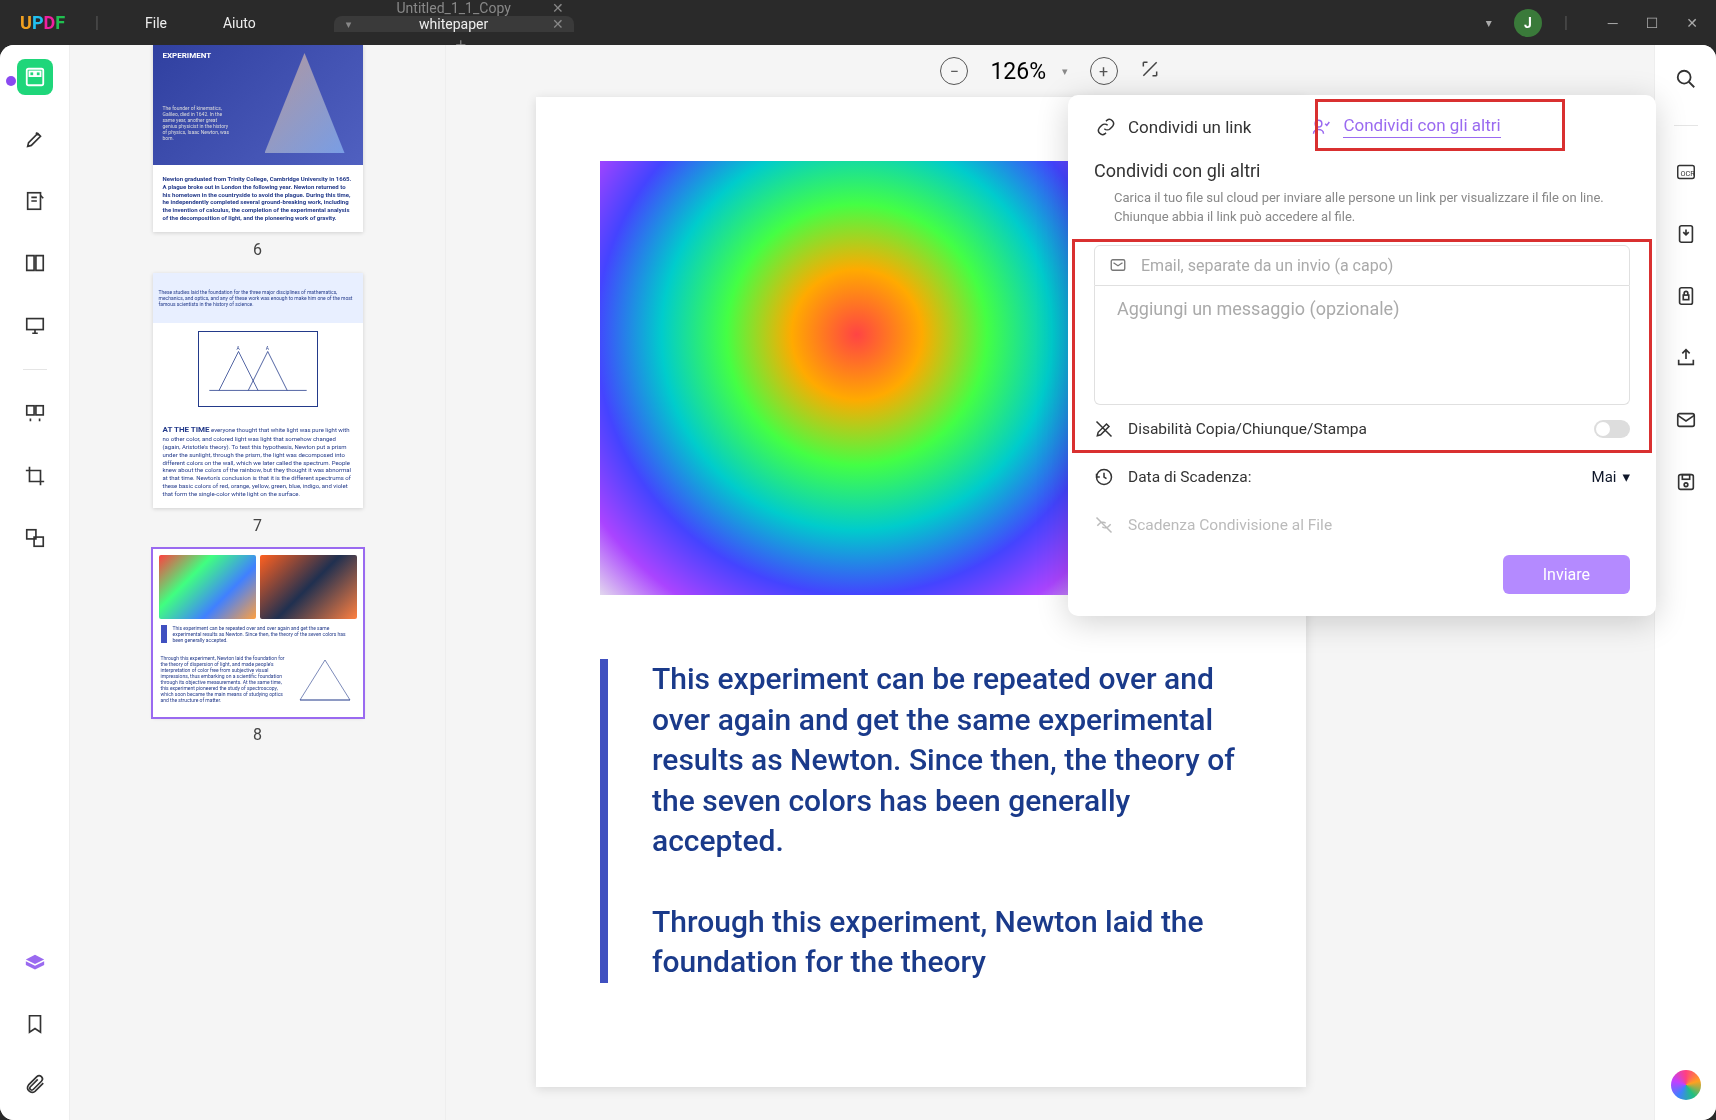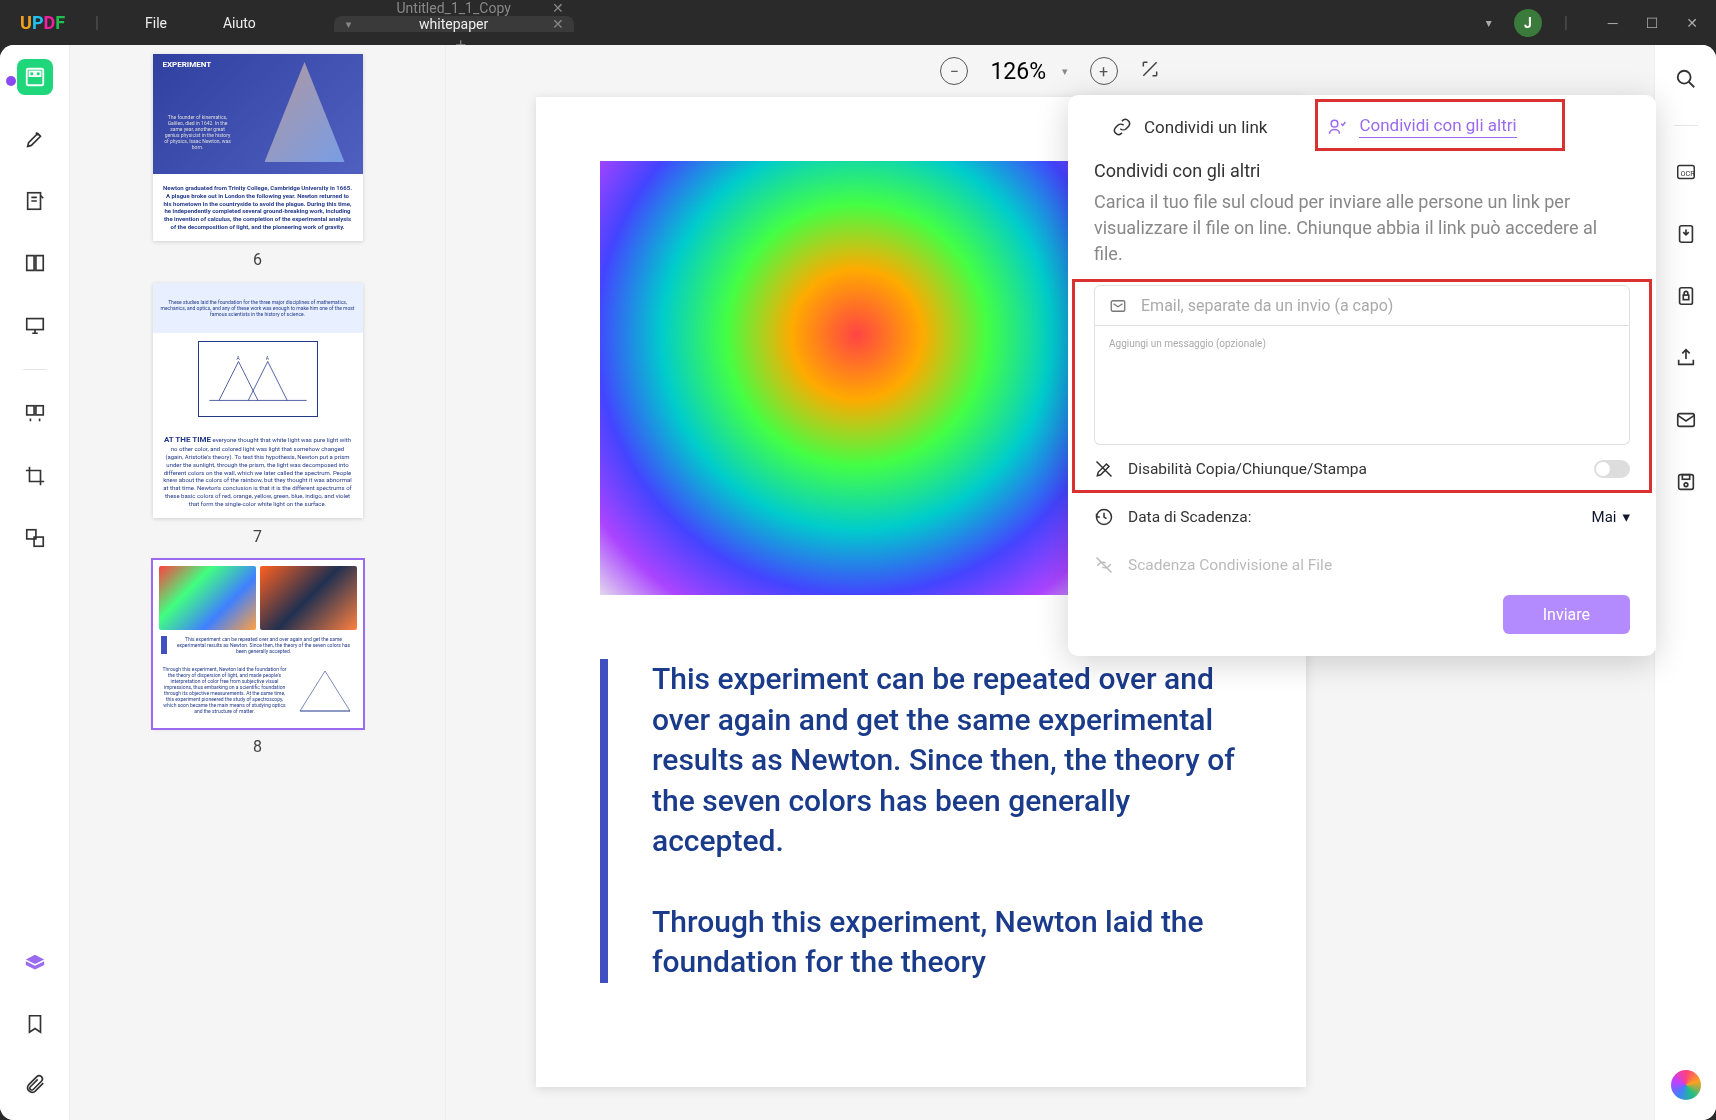--- a/index.html
+++ b/index.html
@@ -31,21 +31,21 @@
 .left-bar { width:70px; background:#fff; border-right:1px solid #eee; display:flex; flex-direction:column; align-items:center; padding-top:14px; gap:26px; position:relative; }
 .lbtn { width:36px; height:36px; border-radius:8px; display:flex; align-items:center; justify-content:center; color:#333; cursor:pointer; }
 .lbtn.active { background:#1fd67a; color:#fff; }
 .lbtn svg { width:22px; height:22px; }
 .lsep { width:24px; height:1px; background:#e5e5e5; }
 .left-bar-bottom { position:absolute; bottom:18px; display:flex; flex-direction:column; align-items:center; gap:24px; }
 
 
 .thumbs { width:376px; background:#f5f5f5; overflow-y:auto; padding:0 50px 20px; border-right:1px solid #eee; }
 .thumb-wrap { margin-bottom:14px; }
-.thumb { width:210px; margin:9px auto; background:#fff; box-shadow:0 1px 4px rgba(0,0,0,0.15); position:relative;text-align:center; }
+.thumb { width:210px; margin:0 auto; background:#fff; box-shadow:0 1px 4px rgba(0,0,0,0.15); position:relative; }
 .thumb.sel { outline:2px solid #9a6af0; }
 .thumb-num { text-align:center; color:#444; font-size:16px; margin-top:8px; }
 .thumb-content { padding:10px; font-size:6px; color:#233a8a; line-height:1.3; }
 .thumb6-hero { height:120px; background:linear-gradient(135deg,#3040a0,#5060c0); position:relative; overflow:hidden; }
 .thumb6-prism { position:absolute; right:18px; top:8px; width:80px; height:100px; background:linear-gradient(135deg,rgba(255,200,150,0.6),rgba(150,200,255,0.6)); clip-path:polygon(50% 0,100% 100%,0 100%); }
 .thumb6-title { position:absolute; left:10px; top:6px; color:#fff; font-size:8px; font-weight:bold; }
 .thumb6-txt { position:absolute; left:10px; top:60px; color:#ddd; font-size:5px; width:70px; }
 .thumb7-band { height:50px; background:#e8efff; display:flex; align-items:center; justify-content:center; }
 .thumb7-diagram { width:120px; height:76px; border:1px solid #233a8a; margin:8px auto; position:relative; }
 .thumb8-imgs { display:flex; gap:4px; padding:6px; }
@@ -71,35 +71,35 @@
 
 .right-bar { width:62px; background:#fff; border-left:1px solid #eee; display:flex; flex-direction:column; align-items:center; padding-top:18px; gap:30px; }
 .rbtn { width:32px; height:32px; display:flex; align-items:center; justify-content:center; color:#333; cursor:pointer; }
 .rbtn svg { width:22px; height:22px; }
 .rsep { width:24px; height:1px; background:#e5e5e5; }
 .right-bar-bottom { margin-top:auto; margin-bottom:20px; }
 .ai-badge { width:30px; height:30px; border-radius:50%; background:conic-gradient(#ff4080,#ffa020,#20c080,#4080ff,#c040ff,#ff4080); }
 
 
 .share-panel { position:absolute; right:60px; top:50px; width:588px; background:#fff; border-radius:10px; box-shadow:0 6px 32px rgba(0,0,0,0.18); z-index:10; padding:0; }
-.share-tabs { display:flex; padding:14px 34px 8px; gap:40px; align-items:center; }
+.share-tabs { display:flex; padding:14px 18px 8px; gap:40px; align-items:center; }
 .share-tab { display:flex; align-items:center; gap:12px; font-size:17px; color:#333; cursor:pointer; padding:6px 10px; }
 .share-tab.active { color:#9a6af0; }
 .share-tab.active .st-label { border-bottom:1.5px solid #9a6af0; padding-bottom:2px; }
 .share-tab svg { width:20px; height:20px; }
 .hl-box1 { position:absolute; border:3px solid #d93030; pointer-events:none; }
 .share-body { padding:8px 26px 22px; }
 .share-h { font-size:18px; color:#333; margin-bottom:8px; }
-.share-desc { font-size:18px; color:#888; line-height:1.45; margin-bottom:18px; }
+.share-desc { font-size:13px; color:#888; line-height:1.45; margin-bottom:18px;margin-left:20px; }
 .inputs-wrap { position:relative; }
 .email-row { border:1px solid #e0e0e0; border-radius:6px 6px 0 0; padding:10px 14px; display:flex; align-items:center; gap:14px; }
 .email-row input { border:none; outline:none; flex:1; font-size:16px; color:#333; }
 .email-row input::placeholder { color:#aaa; }
 .msg-box { border:1px solid #e0e0e0; border-top:none; border-radius:0 0 6px 6px; padding:12px 14px; min-height:110px; }
-.msg-box textarea { border:none; outline:none; width:100%; height:90px; resize:none; font-size:10px; font-family:inherit; }
+.msg-box textarea { border:none; outline:none; width:100%; height:90px; resize:none; font-size:18px; font-family:inherit;margin-left:8px; }
 .msg-box textarea::placeholder { color:#aaa; }
 .opt-row { display:flex; align-items:center; gap:14px; padding:14px 0; font-size:15.5px; color:#333; }
 .opt-row.disabled { color:#bbb; }
 .opt-row svg { width:20px; height:20px; flex-shrink:0; }
 .opt-row .spacer { flex:1; }
 .toggle { width:36px; height:18px; border-radius:10px; background:#ddd; position:relative; cursor:pointer; }
 .toggle::after { content:""; position:absolute; left:2px; top:2px; width:14px; height:14px; border-radius:50%; background:#fff; }
 .exp-val { color:#0f172a; font-size:15px; display:flex; align-items:center; gap:6px; }
 .send-btn { background:#b48aff; color:#fff; border:none; border-radius:6px; padding:10px 40px; font-size:16px; cursor:pointer; float:right; margin-top:6px; }
 .clearfix::after { content:""; display:table; clear:both; }

